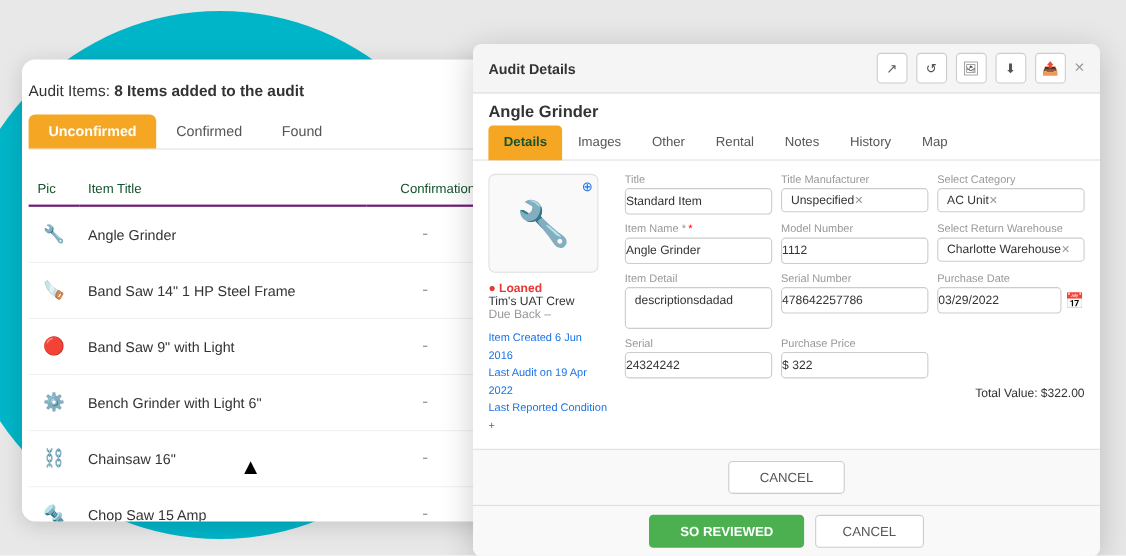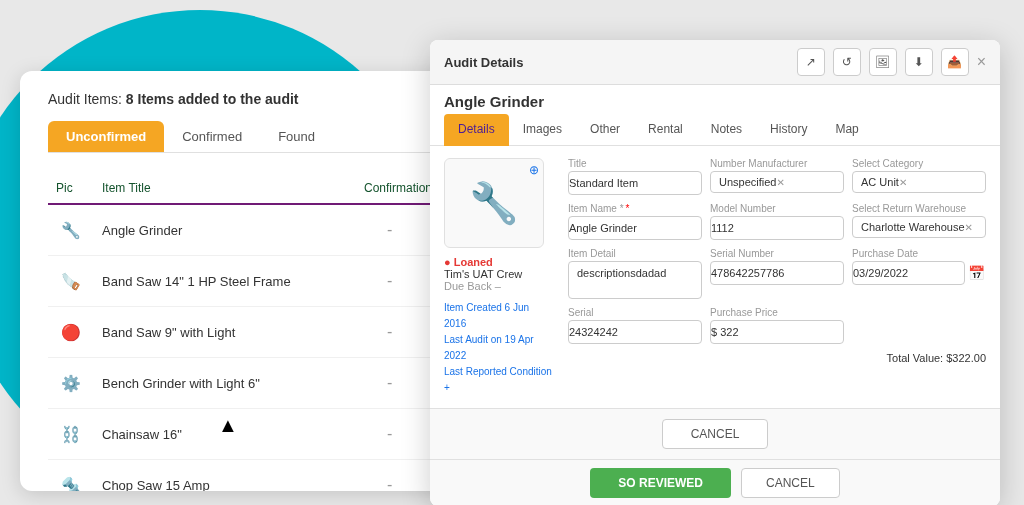--- a/index.html
+++ b/index.html
@@ -20,28 +20,28 @@
       background: #00b5c8;
       border-radius: 50%;
       top: 10px;
       left: -40px;
       z-index: 0;
     }
 
     
     .audit-panel {
       position: absolute;
-      top: 71px;
+      top: 54px;
       left: 20px;
       width: 440px;
       background: #fff;
       border-radius: 12px;
       box-shadow: 0 4px 20px rgba(0,0,0,0.15);
       z-index: 2;
-      padding: 20px 20px 16px 28px;
+      padding: 20px 20px 16px 6px;
       max-height: 420px;
       overflow: hidden;
     }
 
     .audit-header {
       font-size: 14px;
       color: #333;
       margin-bottom: 14px;
     }
 
@@ -201,24 +201,24 @@
       cursor: pointer;
       color: #555;
       border: none;
       background: transparent;
       border-bottom: 2px solid transparent;
       margin-bottom: -1px;
     }
 
     .detail-tab.active {
       background: #f5a623;
-      color: #4c1d95;
+      color: #14532d;
       border-radius: 4px 4px 0 0;
       border-bottom: 2px solid #f5a623;
-      font-weight: 400;
+      font-weight: 700;
     }
 
     .detail-body {
       display: flex;
       padding: 12px 14px;
       gap: 14px;
     }
 
     .detail-image-col {
       width: 110px;
@@ -541,21 +541,21 @@
     </div>
 
     <div class="detail-fields-col">
       <div class="fields-grid">
 
         <div class="field-group">
           <span class="field-label">Title</span>
           <input class="field-input" value="Standard Item" readonly="" style="">
         </div>
         <div class="field-group">
-          <span class="field-label">Number Manufacturer</span>
+          <span class="field-label">Title Manufacturer</span>
           <div class="field-select">
             <span class="field-select-text">Unspecified</span>
             <span class="field-select-x">✕</span>
           </div>
         </div>
         <div class="field-group">
           <span class="field-label">Select Category</span>
           <div class="field-select">
             <span class="field-select-text">AC Unit</span>
             <span class="field-select-x">✕</span>

